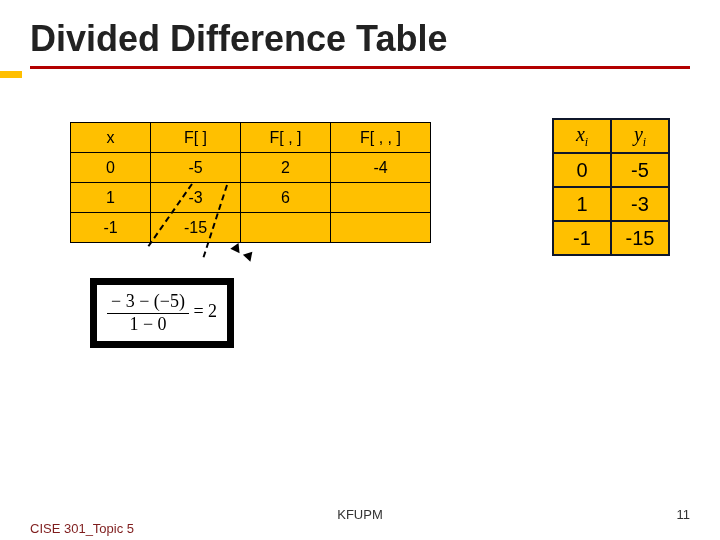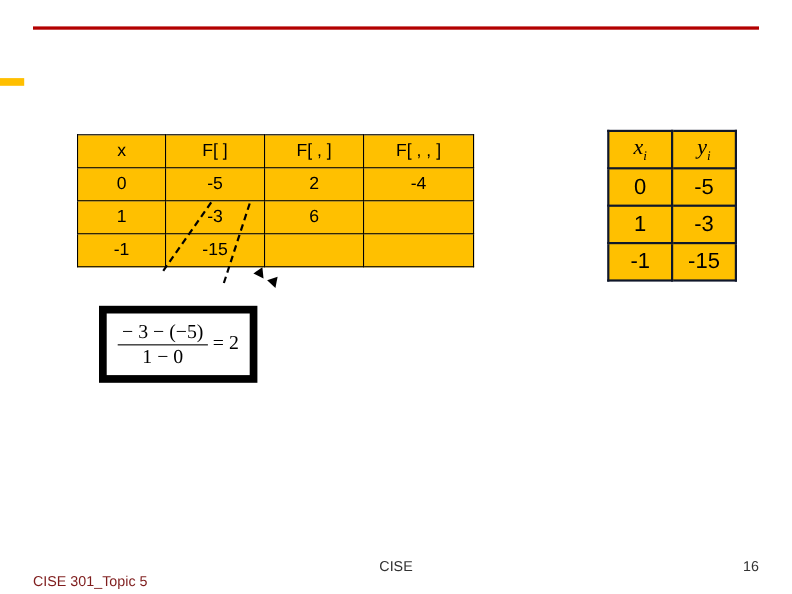--- a/index.html
+++ b/index.html
@@ -126,20 +126,21 @@
     position: absolute;
     right: 30px; bottom: 18px;
     font-size: 13px; color: #333;
   }
 </style>
 </head>
 <body>
 
 <div class="slide">
   <div class="title-wrap">
+    <h1 class="title">Divided Difference Table</h1>
     <div class="underline"></div>
   </div>
   <div class="accent"></div>
 
   <table class="left-table">
     <tbody>
         <tr>
       <th class="c0">x</th>
       <th class="c1">F[ ]</th>
       <th class="c2">F[ , ]</th>
@@ -196,15 +197,15 @@
   <div class="formula-box" style="left:90px; top:278px;">
     <span class="frac">
       <span class="num">− 3 − (−5)</span>
       <span class="den">1 − 0</span>
     </span>
     <span>= 2</span>
   </div>
 
 
   <div class="footer-left">CISE 301_Topic 5</div>
-  <div class="footer-center">CISE</div>
-  <div class="footer-right">16</div>
+  <div class="footer-center">KFUPM</div>
+  <div class="footer-right">11</div>
 </div>
 
 </body></html>

